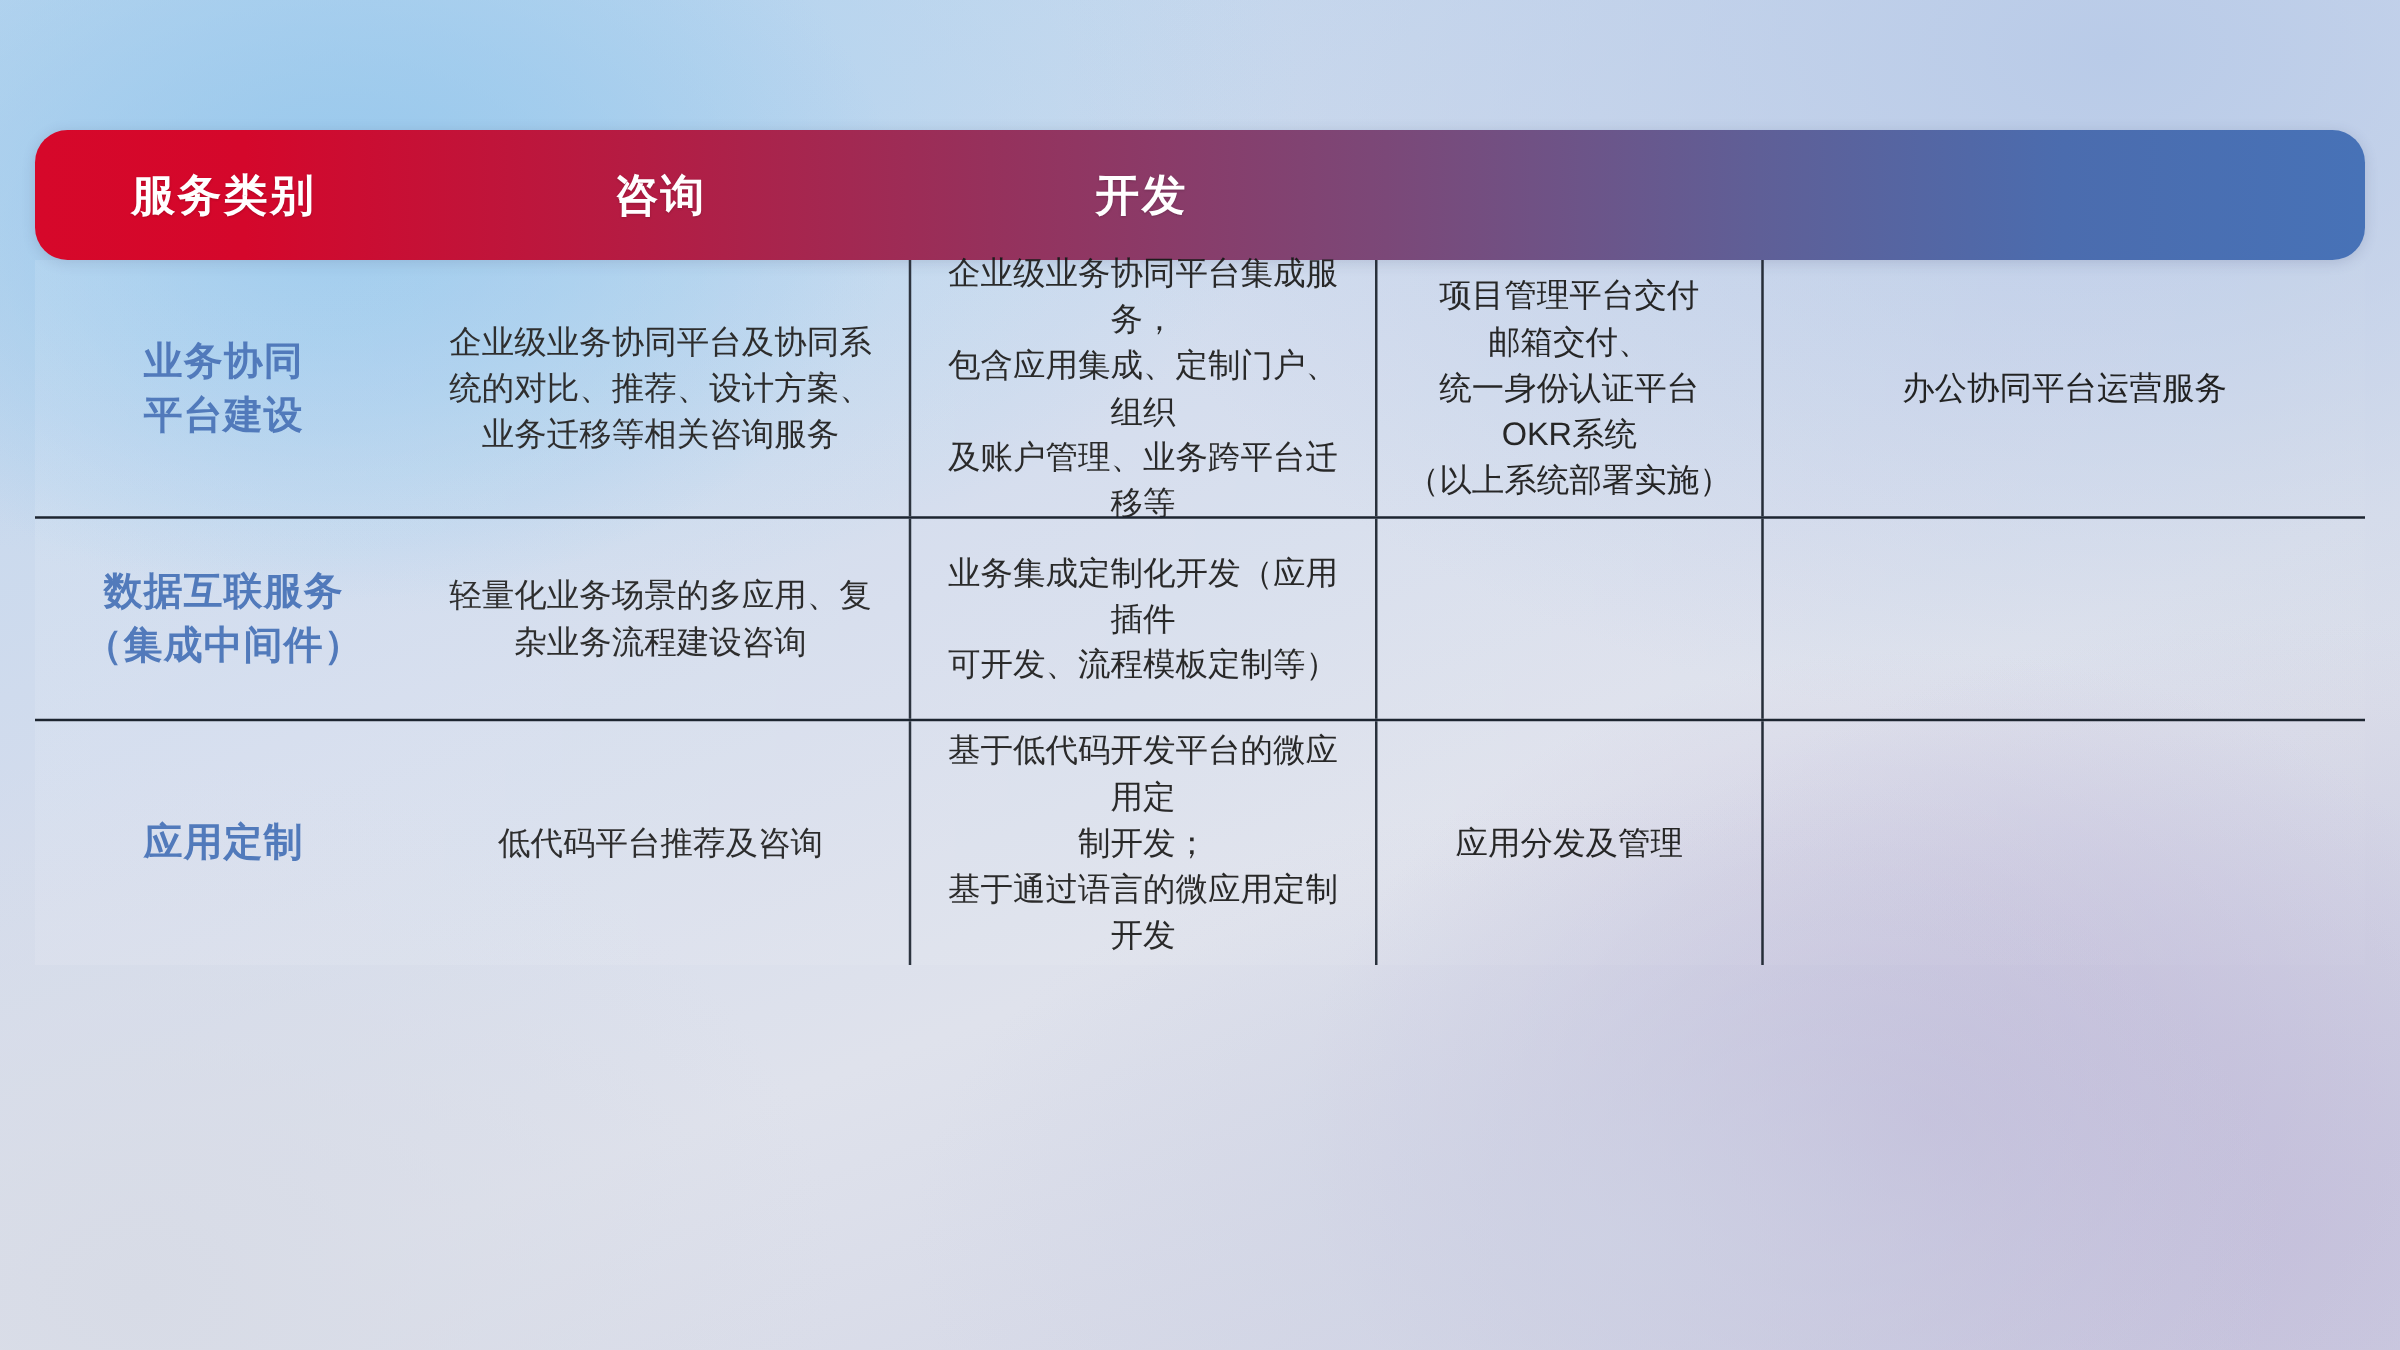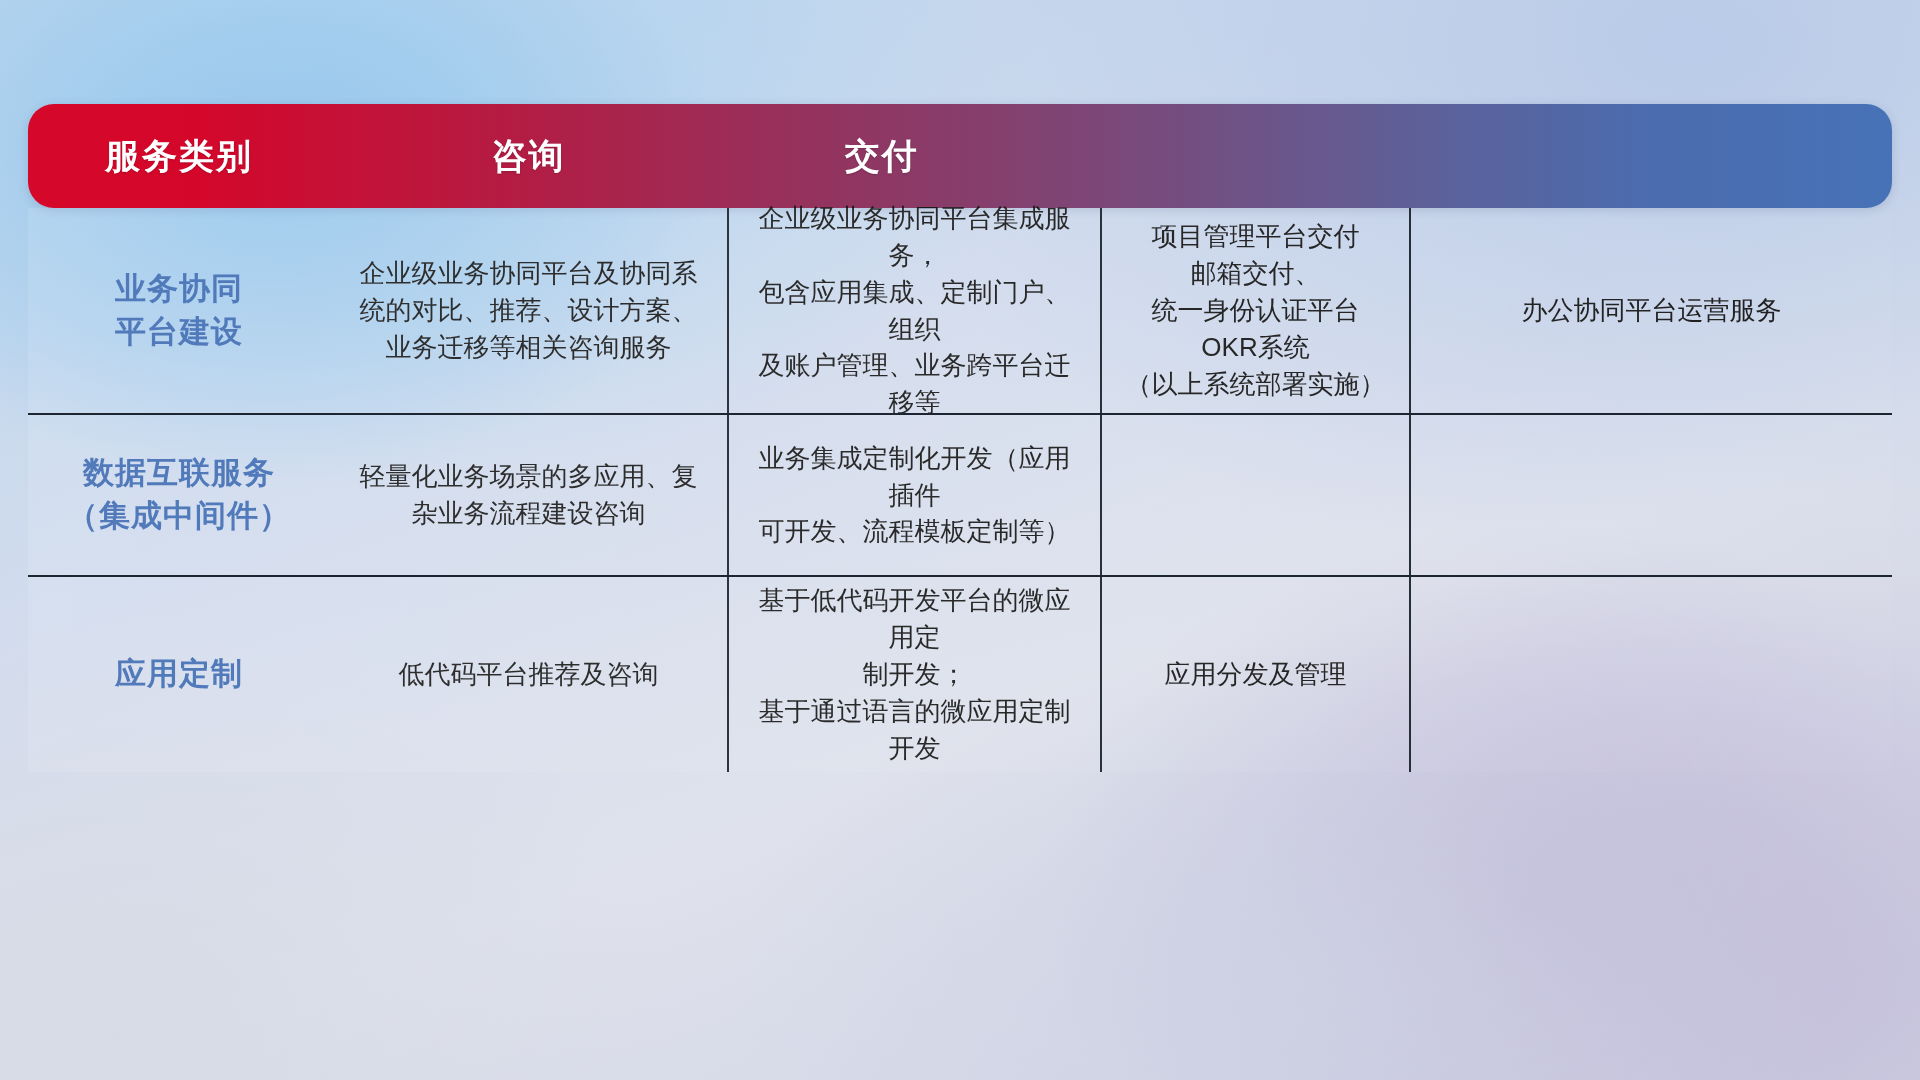--- a/index.html
+++ b/index.html
@@ -141,21 +141,21 @@
 <div id="bg-base"></div>
 <div id="bg-glow-1"></div>
 <div id="bg-glow-2"></div>
 <div id="bg-glow-3"></div>
 
 <div id="table-wrap">
 
   <div class="header-row">
     <div class="header-cell c0">服务类别</div>
     <div class="header-cell c1">咨询</div>
-    <div class="header-cell c3">交付</div>
+    <div class="header-cell c2">开发</div>
   </div>
 
   <div class="body-rows">
 
     <div class="data-row r0">
       <div class="row-tint"></div>
       <div class="cell category c0 no-left-border">业务协同
 平台建设</div>
       <div class="cell c1 no-left-border">企业级业务协同平台及协同系
 统的对比、推荐、设计方案、

